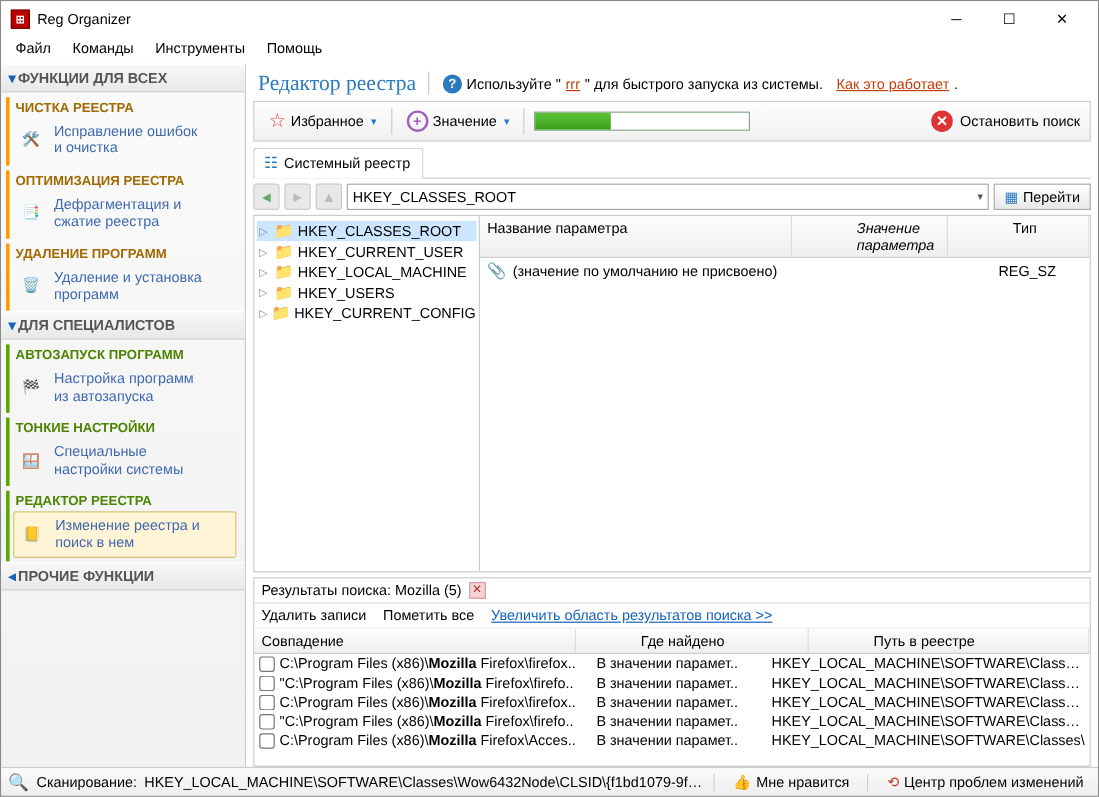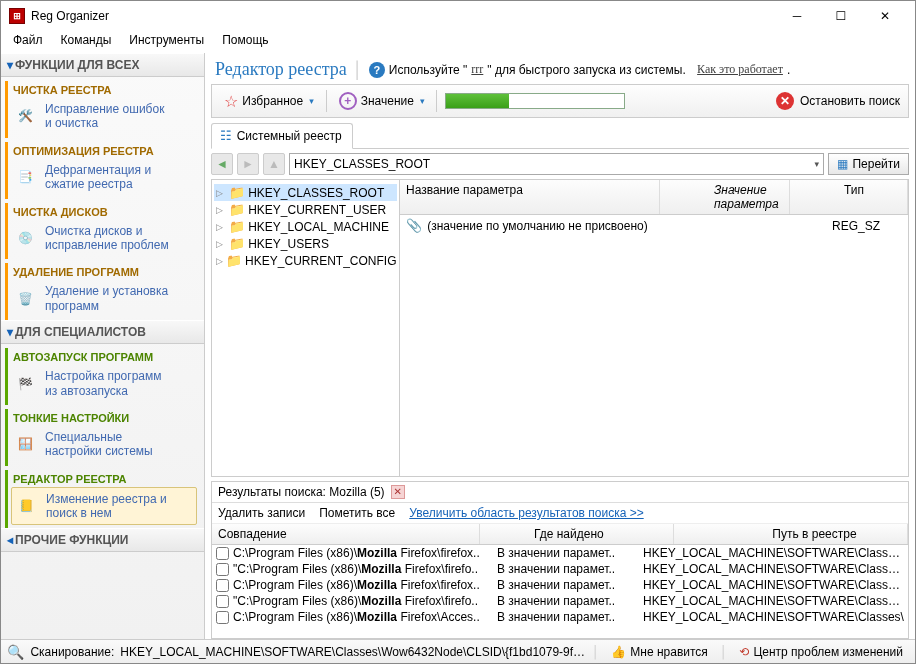--- a/index.html
+++ b/index.html
@@ -22,21 +22,21 @@
 .sb-item .sb-icon { width: 26px; height: 26px; flex-shrink: 0; display:flex;align-items:center;justify-content:center;}
 .sb-item .sb-text { line-height: 1.2; }
 .sb-item .sb-text span{display:block;}
 .chev { color:#1663b8; }
 .main { flex: 1; display: flex; flex-direction: column; min-width: 0; }
 .mhead { padding: 6px 10px 4px 10px; display: flex; align-items: center; gap: 6px; }
 .mhead .h1 { color: #2a7ac0; font-size: 18px; font-family: "Segoe UI Light", "Segoe UI"; }
 .mhead .sep { color:#ccc; font-size:16px;}
 .mhead .tip { display:flex;align-items:center;gap:4px;}
 .mhead .tip .q { width:16px;height:16px;border-radius:50%;background:#2a7ac0;color:#fff;display:flex;align-items:center;justify-content:center;font-weight:bold;font-size:11px;}
-.mhead a { color:#404040;font-family:Liberation Serif, serif; }
+.mhead a { color:#c2410c; }
 .toolbar2 { margin: 0 6px; border: 1px solid #ccc; background: linear-gradient(#fefefe,#f0f0f0); height: 34px; display: flex; align-items: center; gap: 8px; padding: 0 8px; }
 .tb-btn { display:flex; align-items:center; gap:4px; padding:2px 4px; cursor:pointer;}
 .tb-btn .star { color:#e04040; font-size:16px;}
 .tb-btn .plus { width:18px;height:18px;border-radius:50%;border:2px solid #a060c0;color:#a060c0;display:flex;align-items:center;justify-content:center;font-weight:bold;line-height:1;}
 .tb-btn .dd { color:#2a7ac0; font-size:9px; margin-left:2px;}
 .vsep { width:1px; height:22px; background:#ccc;}
 .progress { width:180px; height:16px; border:1px solid #8a8; background:#fff; position:relative;}
 .progress .fill{ position:absolute;left:0;top:0;bottom:0;width:35%;background:linear-gradient(#5ec03a,#3aa018);}
 .tb-stop { display:flex;align-items:center;gap:6px; margin-left:auto;}
 .tb-stop .x { width:18px;height:18px;border-radius:50%;background:#d33;color:#fff;display:flex;align-items:center;justify-content:center;font-weight:bold;}
@@ -59,21 +59,21 @@
 .gh { display:flex; background:linear-gradient(#fdfdfd,#efefef); border-bottom:1px solid #ccc;gap:48px;}
 .gh .gc { padding:3px 6px; border-right:1px solid #ddd;}
 .grow { display:flex; padding:3px 6px; align-items:center;}
 .grow .ricon{ color:#5b8fbf; margin-right:5px; font-size:13px;}
 .results { margin:4px 6px 0 6px; border:1px solid #ccc; display:flex; flex-direction:column; height:158px;}
 .results .rh { padding:3px 6px; border-bottom:1px solid #ddd; display:flex; align-items:center; gap:6px;}
 .results .rh .xclose{ width:14px;height:14px;background:#f6d4d4;border:1px solid #d99;color:#a33;display:flex;align-items:center;justify-content:center;font-size:10px;line-height:1;}
 .results .ractions { padding:3px 6px; display:flex; gap:14px; border-bottom:1px solid #eee;}
 .results .ractions a { color:#1663b8; }
 .rgrid { flex:1; overflow:auto;}
-.rgrid .gh .gc:nth-child(1){width:268px;} .rgrid .gh .gc:nth-child(2){width:146px;} .rgrid .gh .gc:nth-child(3){flex:1;text-align:center;}
+.rgrid .gh .gc:nth-child(1){width:268px;} .rgrid .gh .gc:nth-child(2){width:146px;} .rgrid .gh .gc:nth-child(3){flex:1;}
 .rrow { display:flex; padding:1px 4px; align-items:center; white-space:nowrap;}
 .rrow input{margin-right:4px;}
 .rrow .c1{width:264px;overflow:hidden;text-overflow:ellipsis;} .rrow .c2{width:146px;overflow:hidden;text-overflow:ellipsis;} .rrow .c3{flex:1;overflow:hidden;text-overflow:ellipsis;}
 .statusbar { height:24px; border-top:1px solid #ccc; display:flex; align-items:center; padding:0 6px; gap:6px; background:linear-gradient(#fafafa,#eee);}
 .statusbar .sicon{ font-size:14px;}
 .statusbar .seg { display:flex;align-items:center;gap:4px; padding:0 6px;}
 .statusbar .sep2{ color:#ccc;}
 .statusbar .like{color:#41a85f;} .statusbar .undo{color:#c0392b;}
 b.hl { font-weight:bold; }
 </style>
@@ -118,30 +118,20 @@
       <div class="sb-cat-h">ОПТИМИЗАЦИЯ РЕЕСТРА</div>
       <div class="sb-item">
         <div class="sb-icon">📑</div>
         <div class="sb-text">
             <span>Дефрагментация и</span>
             <span>сжатие реестра</span>
           </div>
       </div>
     </div>
 
-    <div class="sb-cat">
-      <div class="sb-cat-h">ЧИСТКА ДИСКОВ</div>
-      <div class="sb-item">
-        <div class="sb-icon">💿</div>
-        <div class="sb-text">
-            <span>Очистка дисков и</span>
-            <span>исправление проблем</span>
-          </div>
-      </div>
-    </div>
 
     <div class="sb-cat">
       <div class="sb-cat-h">УДАЛЕНИЕ ПРОГРАММ</div>
       <div class="sb-item">
         <div class="sb-icon">🗑️</div>
         <div class="sb-text">
             <span>Удаление и установка</span>
             <span>программ</span>
           </div>
       </div>

